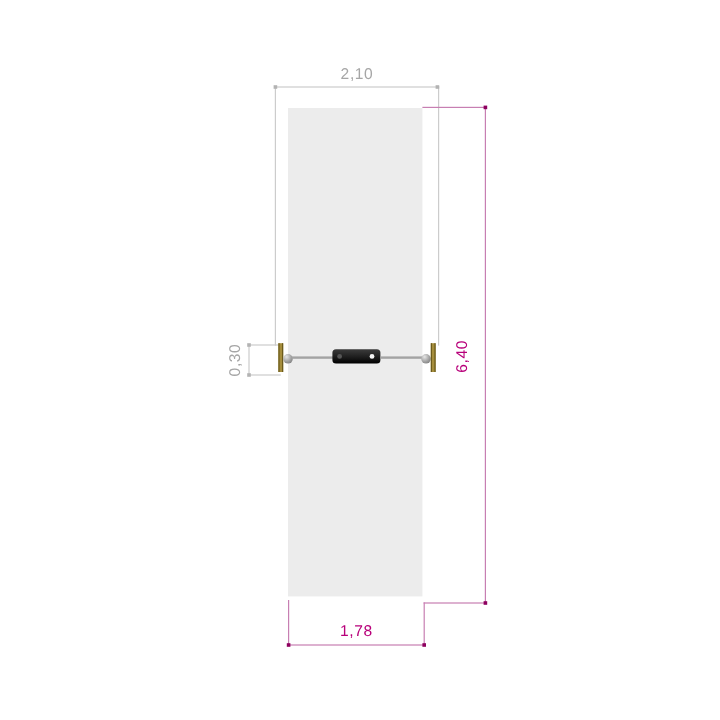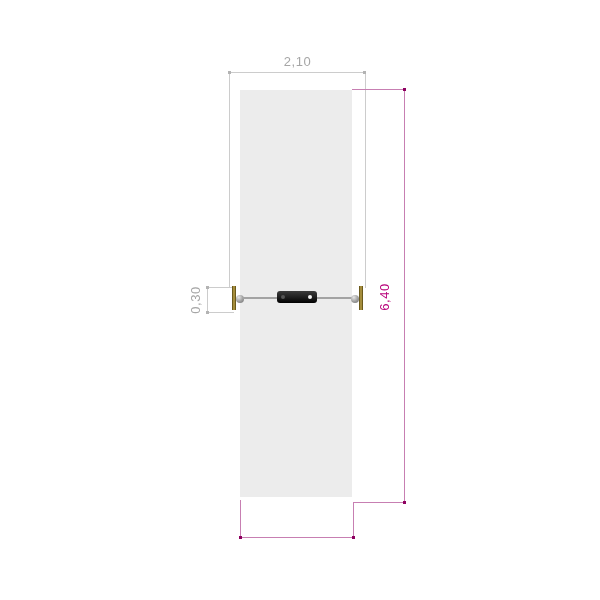--- a/index.html
+++ b/index.html
@@ -70,20 +70,21 @@
   <div class="hline magenta-line" style="left:353px;top:502px;width:52px;"></div>
   <div class="dot magenta-dot" style="left:403px;top:88px;"></div>
   <div class="dot magenta-dot" style="left:403px;top:501px;"></div>
   <div class="dim-label magenta-text rot" style="left:365px;top:289px;width:40px;">6,40</div>
 
   <div class="hline magenta-line" style="left:240px;top:537px;width:114px;"></div>
   <div class="vline magenta-line" style="left:240px;top:500px;height:38px;"></div>
   <div class="vline magenta-line" style="left:353px;top:502px;height:36px;"></div>
   <div class="dot magenta-dot" style="left:239px;top:536px;"></div>
   <div class="dot magenta-dot" style="left:352px;top:536px;"></div>
+  <div class="dim-label magenta-text" style="left:240px;top:518px;width:114px;">1,78</div>
 
   <div class="post" style="left:232px;"></div>
   <div class="sphere" style="left:236px;"></div>
   <div class="cable" style="left:243px;width:35px;"></div>
   <div id="center-plate">
     <div id="plate-hole-left" class="plate-hole"></div>
     <div id="plate-hole-right" class="plate-hole"></div>
   </div>
   <div class="cable" style="left:317px;width:36px;"></div>
   <div class="sphere" style="left:351px;"></div>

